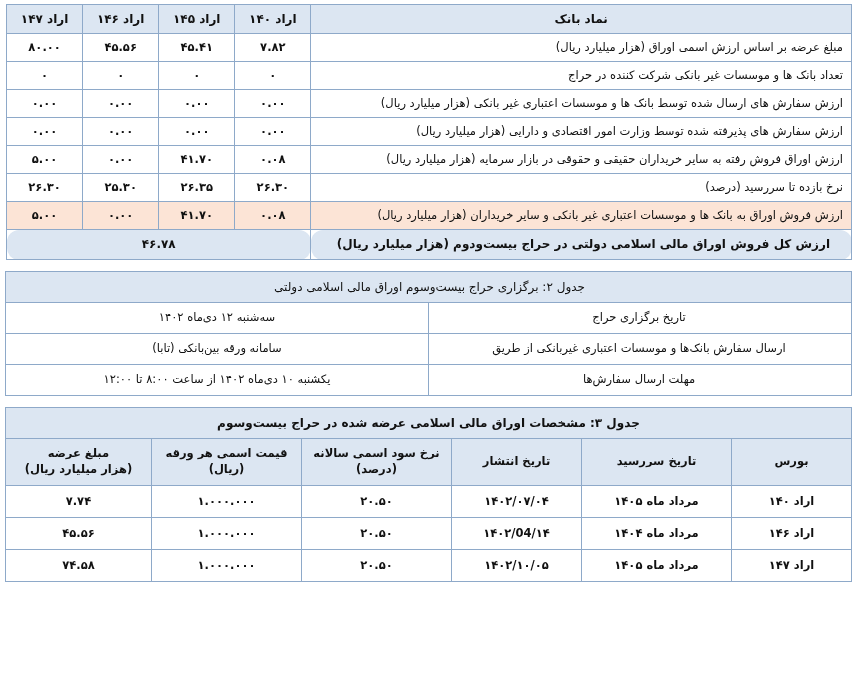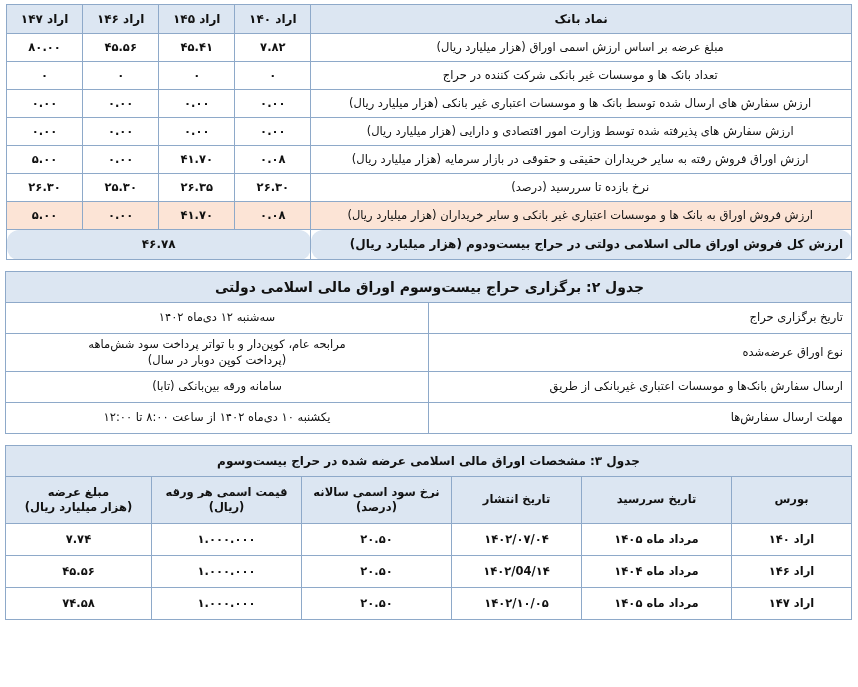--- a/index.html
+++ b/index.html
@@ -35,50 +35,50 @@
   }
   
   .t1 { margin-bottom: 11px; }
   .t1 .hdr td {
     background: #dce6f2;
     font-weight: bold;
     height: 22px;
     font-size: 12px;
   }
   .t1 .label {
-    text-align: center;
+    text-align: right;
     font-weight: normal;
     padding-right: 8px;
   }
   .t1 td { height: 21px; }
   .t1 .hl td {
     background: #fce4d6;
     font-weight: bold;
   }
   .t1 .hl .label { font-weight: normal; }
   .t1 .total td {
     background: #dce6f2;
     font-weight: bold;
     font-size: 12px;
     height: 23px;
     border-radius: 12px;
   }
-  .t1 .total .label { text-align: right; padding-right: 8px; font-weight: bold;}
+  .t1 .total .label { text-align: right; padding-right: 21px; font-weight: bold;}
 
   
   .t2 { margin-bottom: 11px; }
   .t2 .cap td {
     background: #dce6f2;
-    font-weight: bold;
-    font-size: 14px;
+    font-weight: normal;
+    font-size: 12px;
     height: 24px;
     padding-left: 8px;
   }
   .t2 .k {
-    text-align: right;
+    text-align: center;
     padding-right: 8px;
     font-weight: normal;
     width: 50%;
   }
   .t2 .v {
     font-weight: normal;
     width: 50%;
   }
   .t2 td { height: 24px; }
 
@@ -189,27 +189,20 @@
       <col style="width:423px">
       <col style="width:423px">
     </colgroup>
     <tbody>
       <tr class="cap">
         <td colspan="2">جدول ۲: برگزاری حراج بیست‌وسوم اوراق مالی اسلامی دولتی</td>
       </tr>
       <tr>
         <td class="k">تاریخ برگزاری حراج</td>
         <td class="v">سه‌شنبه ۱۲ دی‌ماه ۱۴۰۲</td>
-      </tr>
-      <tr>
-        <td class="k">نوع اوراق عرضه‌شده</td>
-        <td class="v">
-          <span class="sub" style="font-weight:normal">مرابحه عام، کوپن‌دار و با تواتر پرداخت سود شش‌ماهه</span>
-          <span class="sub" style="font-weight:normal">(پرداخت کوپن دوبار در سال)</span>
-        </td>
       </tr>
       <tr>
         <td class="k">ارسال سفارش بانک‌ها و موسسات اعتباری غیربانکی از طریق</td>
         <td class="v">سامانه ورقه بین‌بانکی (تابا)</td>
       </tr>
       <tr>
         <td class="k">مهلت ارسال سفارش‌ها</td>
         <td class="v">یکشنبه ۱۰ دی‌ماه ۱۴۰۲ از ساعت ۸:۰۰ تا ۱۲:۰۰</td>
       </tr>
     </tbody>

